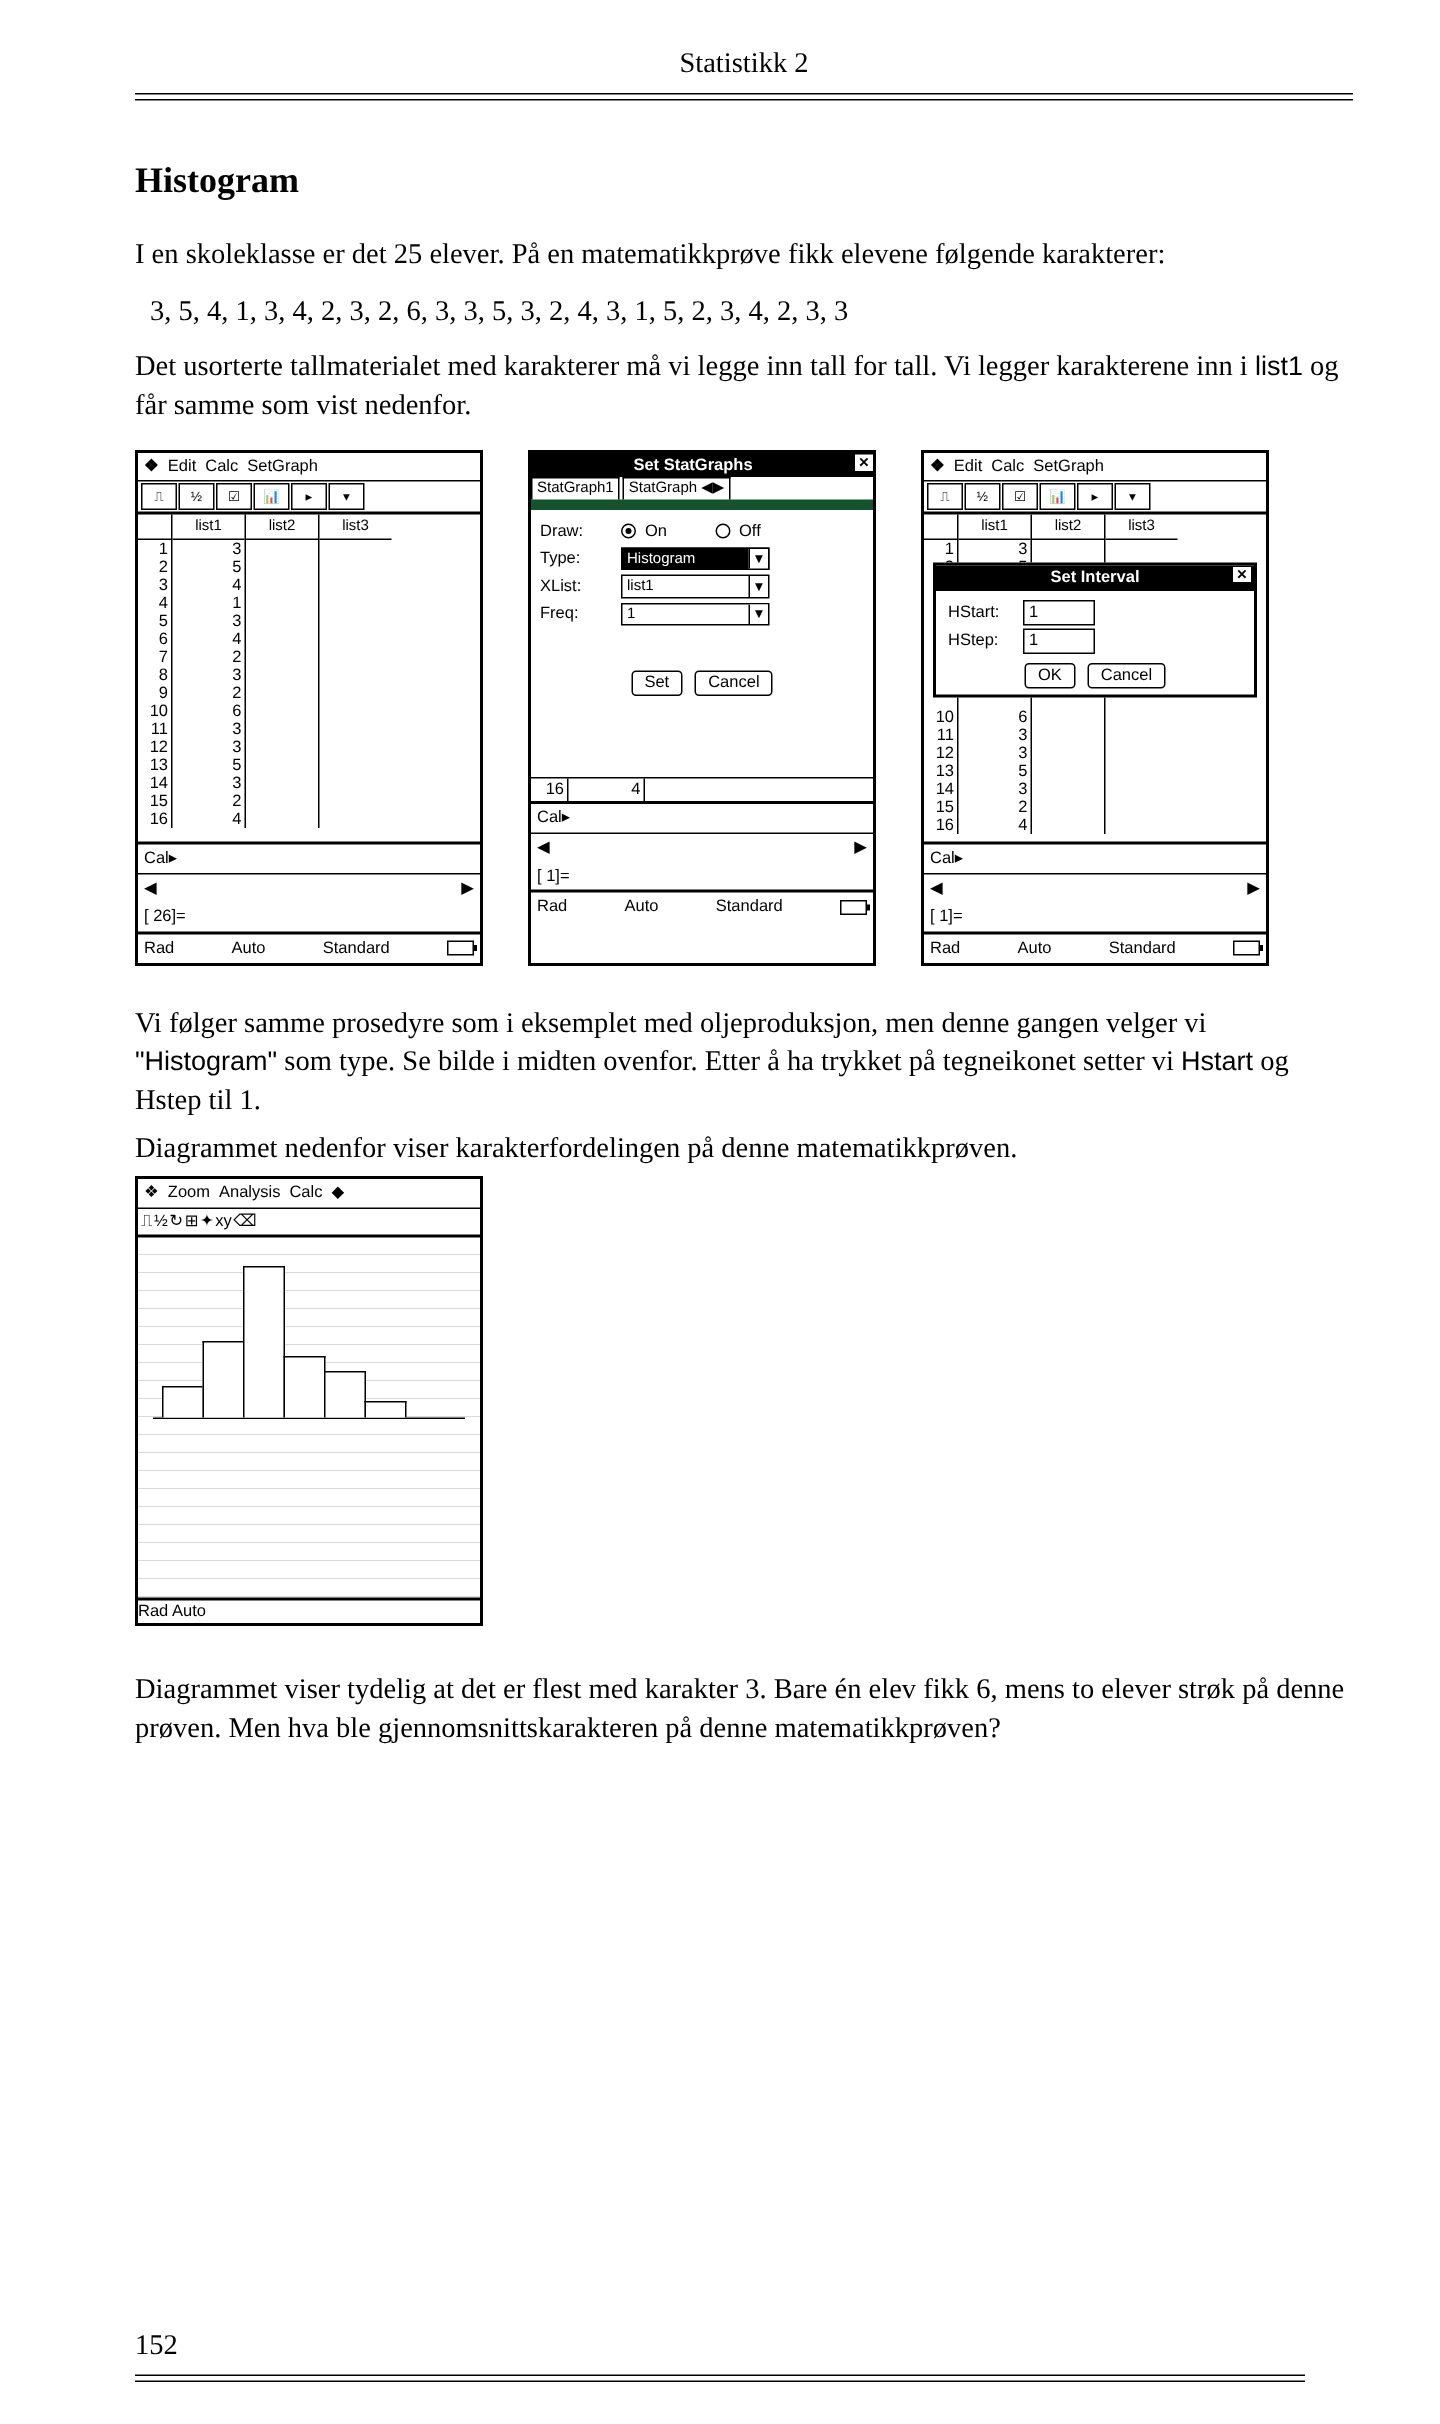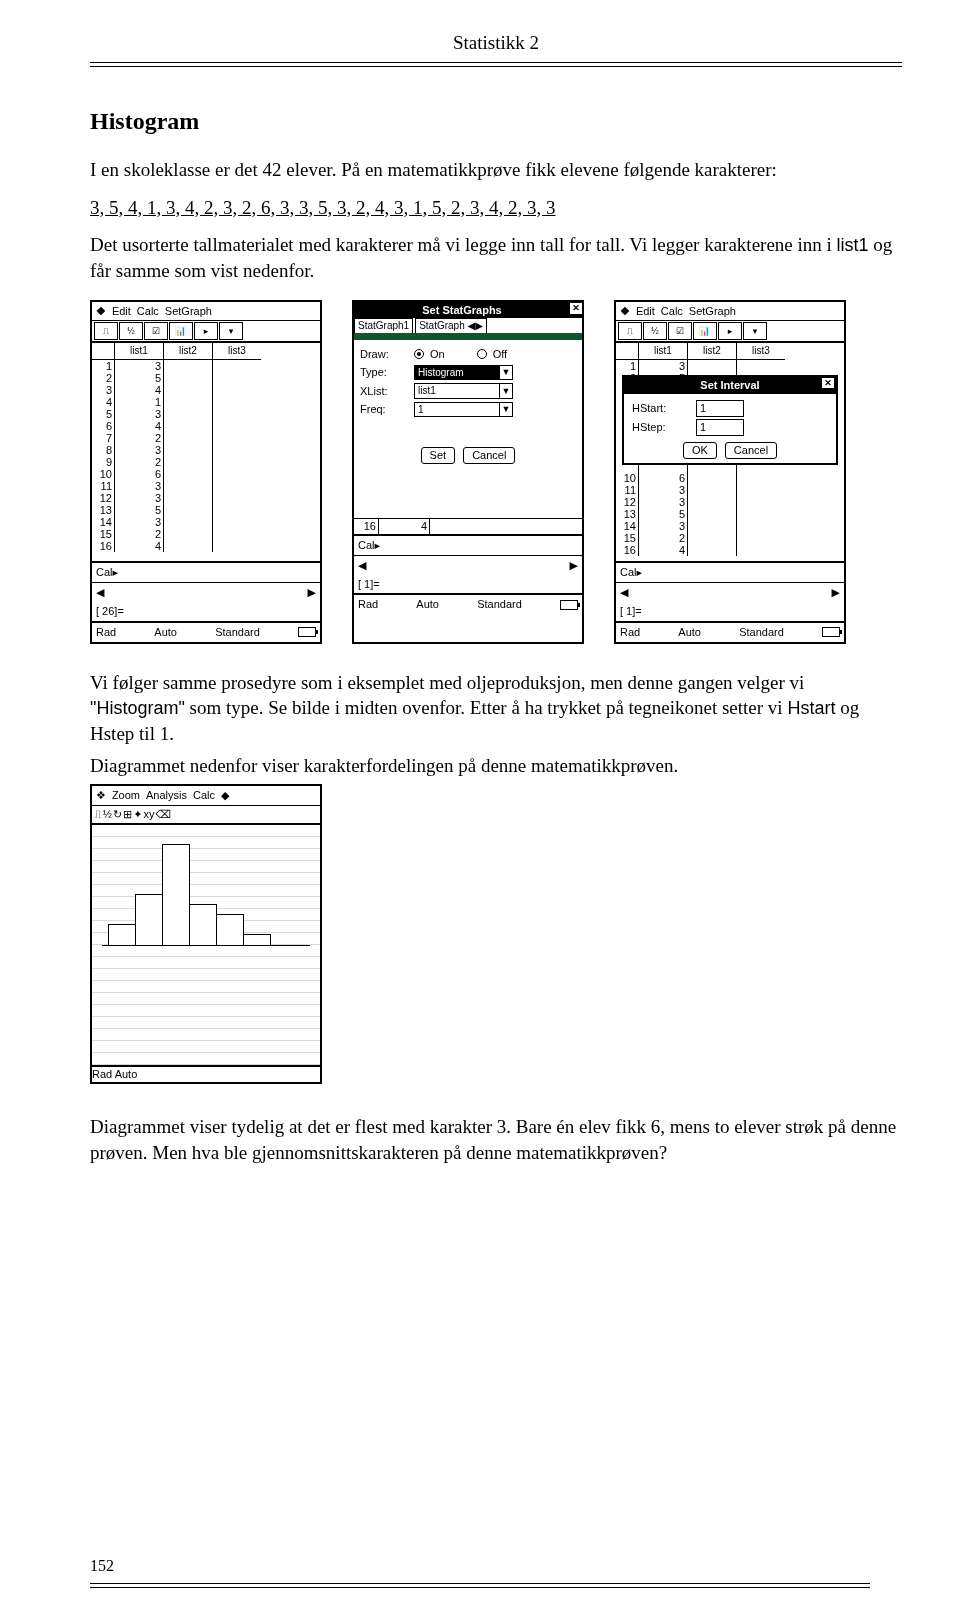--- a/index.html
+++ b/index.html
@@ -149,21 +149,21 @@
   }
   .shield .titlebar {
     background:#000; color:#fff; font-weight:bold; text-align:center;
     padding: 1px 0; font-size:11px; position: relative;
   }
   .shield .closebox {
     position:absolute; right:2px; top:1px; width:12px; height:10px;
     background:#fff; color:#000; font-size:9px; line-height:10px; text-align:center;
   }
   .shield .content { padding: 4px 8px; font-size:11px; }
-  .shield .irow { display:flex; align-items:center; gap:14px; margin:2px 0; }
+  .shield .irow { display:flex; align-items:center; gap:0; margin:2px 0; }
   .shield .irow .k { width:50px; }
   .shield .ibox { border:1px solid #000; padding:0 3px; min-width:40px; display:inline-block; }
 
   .histogram {
     width: 228px; border: 2px solid #000; font-family: Arial, sans-serif;
     font-size: 11px; margin: 6px 0 30px 0;
   }
   .histogram .menubar { display:flex; gap:6px; padding:2px 4px; border-bottom:1px solid #000; }
   .histogram .toolbar { display:flex; gap:1px; padding:1px 2px; border-bottom:2px solid #000; }
   .histogram .plot {
@@ -177,34 +177,34 @@
     position:absolute; left:16px; bottom: 120px; display:flex; align-items:flex-end;
   }
   .histogram .bar {
     width: 26px; border:1px solid #000; border-bottom:none; background:#fff;
     margin-right:-1px;
   }
   .footer-page {
     position: absolute;
     bottom: 28px; left: 90px; right: 90px;
   }
-  .footer-page .pn { font-size: 16px; margin-bottom: 6px; }
+  .footer-page .pn { font-size: 19px; margin-bottom: 6px; }
   .footer-page .ctr { text-align: center; font-size: 19px; margin-top: 4px; }
 </style>
 </head>
 <body>
 
 <div class="page">
   <div class="hdr">Statistikk 2</div>
   <hr class="dhrule">
 
   <h2 class="section">Histogram</h2>
 
-  <p>I en skoleklasse er det 42 elever. På en matematikkprøve fikk elevene følgende karakterer:</p>
-  <p style="margin:12px 0;text-decoration:underline;">3, 5, 4, 1, 3, 4, 2, 3, 2, 6, 3, 3, 5, 3, 2, 4, 3, 1, 5, 2, 3, 4, 2, 3, 3</p>
+  <p>I en skoleklasse er det 25 elever. På en matematikkprøve fikk elevene følgende karakterer:</p>
+  <p style="margin:12px 10px;">3, 5, 4, 1, 3, 4, 2, 3, 2, 6, 3, 3, 5, 3, 2, 4, 3, 1, 5, 2, 3, 4, 2, 3, 3</p>
   <p>
     <span>Det usorterte tallmaterialet med karakterer må vi legge inn tall for tall. Vi legger karakterene inn i </span><span class="mono">list1</span><span> og får samme som vist nedenfor.</span>
   </p>
 
   <div class="shots">
 
     <div class="calc">
       <div class="menubar">
         <span class="chev">❖</span>
         <span>Edit</span>

